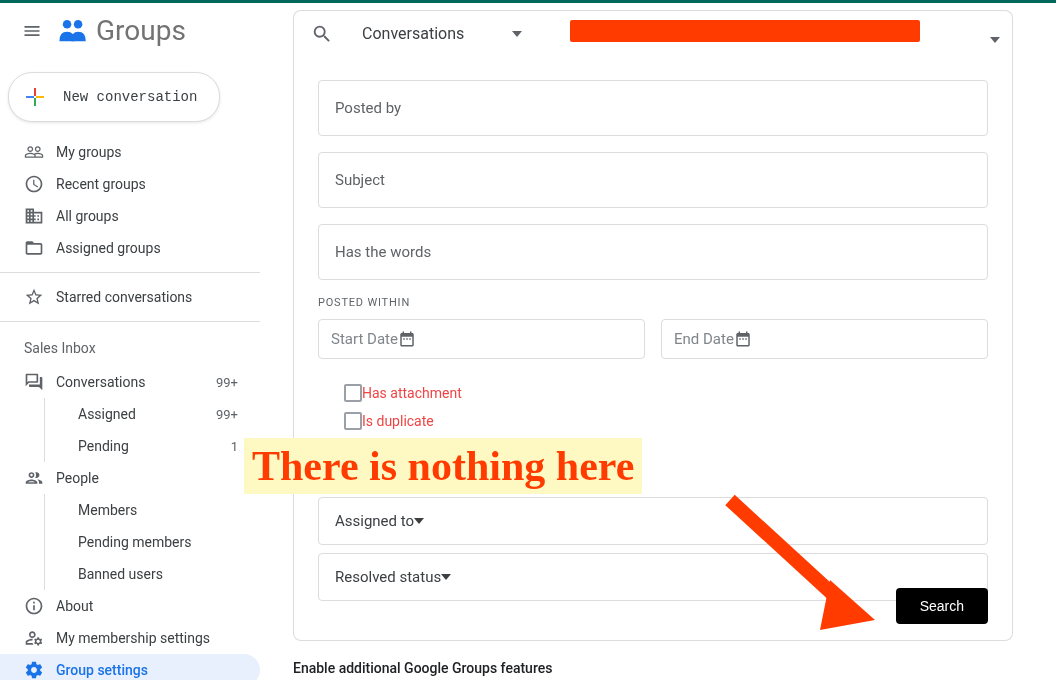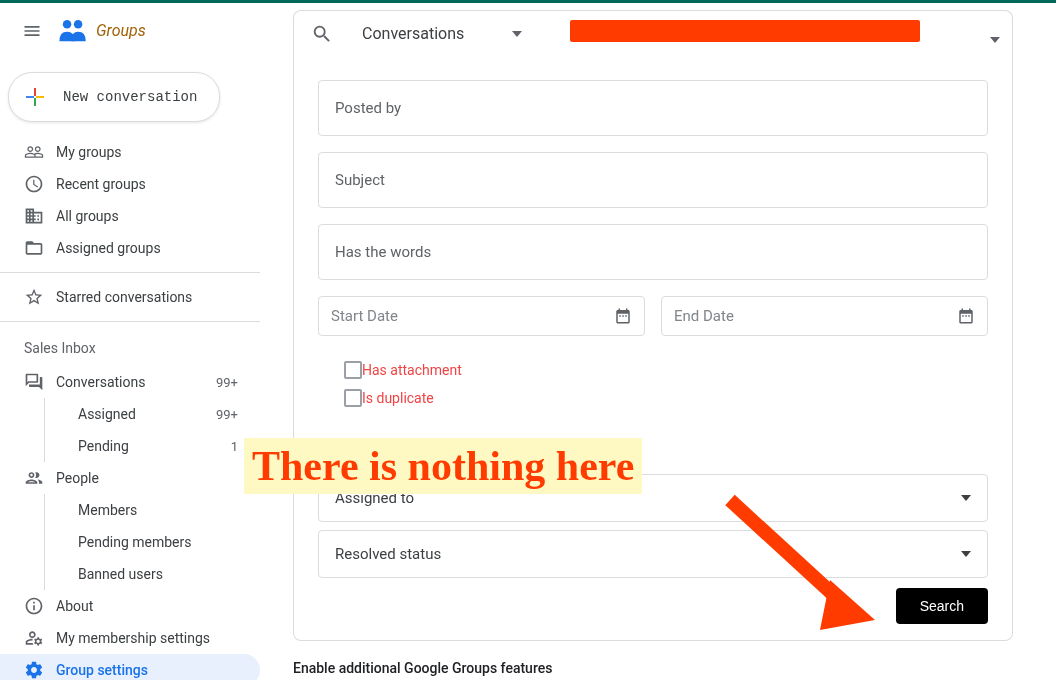--- a/index.html
+++ b/index.html
@@ -32,24 +32,23 @@
       border-radius: 50%;
       color: #5f6368;
     }
     .logo-section {
       display: flex;
       align-items: center;
       gap: 6px;
     }
     .groups-logo { width: 34px; height: 28px; }
     .groups-text {
-      font-size: 16px;
-      color: #a16207;
+      font-size: 28px;
+      color: #737373;
       font-weight: 400;
-      font-style: italic;
     }
     .search-area {
       position: absolute;
       left: 293px;
       top: 10px;
       width: 720px;
       height: 46px;
       display: flex;
       align-items: center;
       border: 1px solid #dadce0;
@@ -215,21 +214,21 @@
       margin-bottom: 20px;
     }
     .date-field {
       flex: 1;
       height: 40px;
       border: 1px solid #dadce0;
       border-radius: 4px;
       padding: 0 12px;
       display: flex;
       align-items: center;
-      justify-content: space-between;
+      justify-content: flex-start;
       color: #80868b;
       font-size: 15px;
       cursor: text;
     }
     .checkbox-row {
       display: flex;
       align-items: center;
       gap: 0;
       height: 28px;
       font-size: 14px;
@@ -244,21 +243,20 @@
       cursor: pointer;
     }
     .dropdown-field {
       width: 100%;
       height: 48px;
       border: 1px solid #dadce0;
       border-radius: 4px;
       padding: 0 16px;
       display: flex;
       align-items: center;
-      justify-content: space-between;
       color: #3c4043;
       font-size: 15px;
       cursor: pointer;
       margin-bottom: 8px;
     }
     .search-btn {
       position: absolute;
       right: 24px;
       bottom: 16px;
       background: #000000;
@@ -467,20 +465,21 @@
   <div class="text-field">
     <span>Posted by</span>
   </div>
   <div class="text-field">
     <span>Subject</span>
   </div>
   <div class="text-field">
     <span>Has the words</span>
   </div>
 
+  <div class="section-label">POSTED WITHIN</div>
   <div class="date-row">
     <div class="date-field">
       <span>Start Date</span>
       <svg width="18" height="18" viewBox="0 0 24 24">
           <path fill="#5f6368" d="M9 11H7v2h2v-2zm4 0h-2v2h2v-2zm4 0h-2v2h2v-2zm2-7h-1V2h-2v2H8V2H6v2H5c-1.11 0-1.99.9-1.99 2L3 20c0 1.1.89 2 2 2h14c1.1 0 2-.9 2-2V6c0-1.1-.9-2-2-2zm0 16H5V9h14v11z"></path>
         </svg>
     </div>
     <div class="date-field">
       <span>End Date</span>
       <svg width="18" height="18" viewBox="0 0 24 24">

